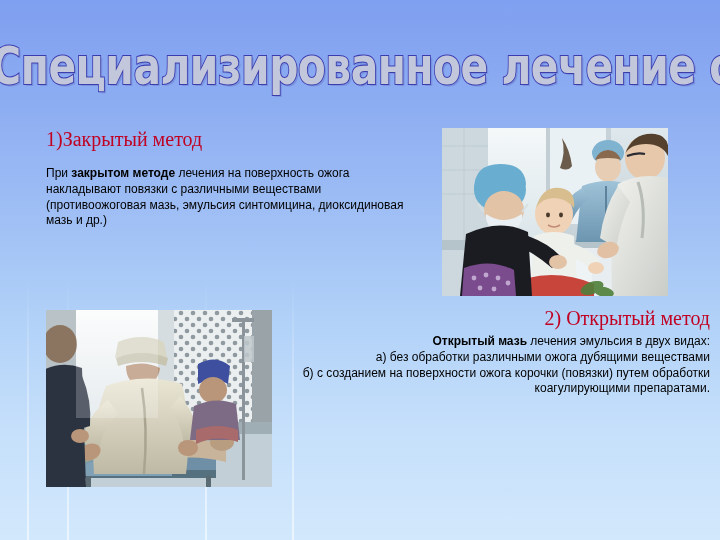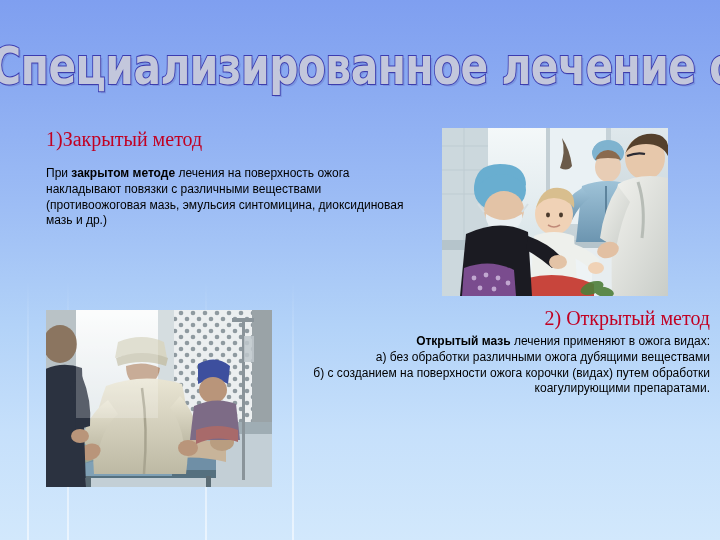--- a/index.html
+++ b/index.html
@@ -141,23 +141,23 @@
     <span id="title-text">Специализированное лечение ожогов</span>
   </div>
 
   <div id="block1">
     <p class="head">1)Закрытый метод</p>
     <p class="body-text"><span>При </span><b>закрытом методе</b><span> лечения на поверхность ожога накладывают повязки с различными веществами (противоожоговая мазь, эмульсия синтомицина, диоксидиновая мазь и др.)</span></p>
   </div>
 
   <div id="block2">
     <p class="head">2) Открытый метод</p>
-    <p class="body-text"><b>Открытый мазь</b><span> лечения применяют в ожога видах:</span></p>
+    <p class="body-text"><b>Открытый мазь</b><span> лечения эмульсия в двух видах:</span></p>
     <p class="body-text">а) без обработки различными ожога дубящими веществами</p>
-    <p class="body-text">б) с созданием на поверхности ожога корочки (видах) путем обработки коагулирующими препаратами.</p>
+    <p class="body-text">б) с созданием на поверхности ожога корочки (повязки) путем обработки коагулирующими препаратами.</p>
   </div>
 
   <div class="photo" id="photo-top">
     <svg viewBox="0 0 226 168" preserveAspectRatio="none" aria-hidden="true">
       <defs>
         <linearGradient id="tWall" x1="0" y1="0" x2="0" y2="1">
           <stop offset="0" stop-color="#dfe8ec"></stop>
           <stop offset="1" stop-color="#b9c7cd"></stop>
         </linearGradient>
         <linearGradient id="tWin" x1="0" y1="0" x2="0" y2="1">

